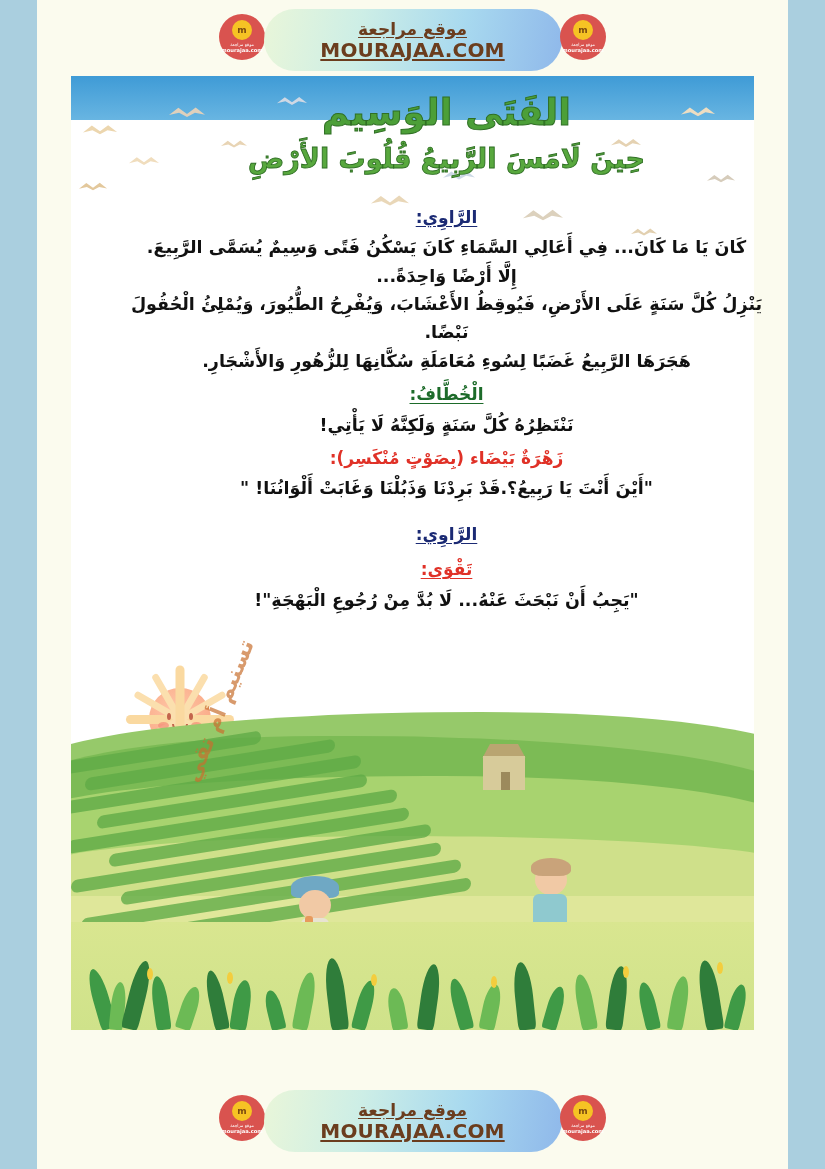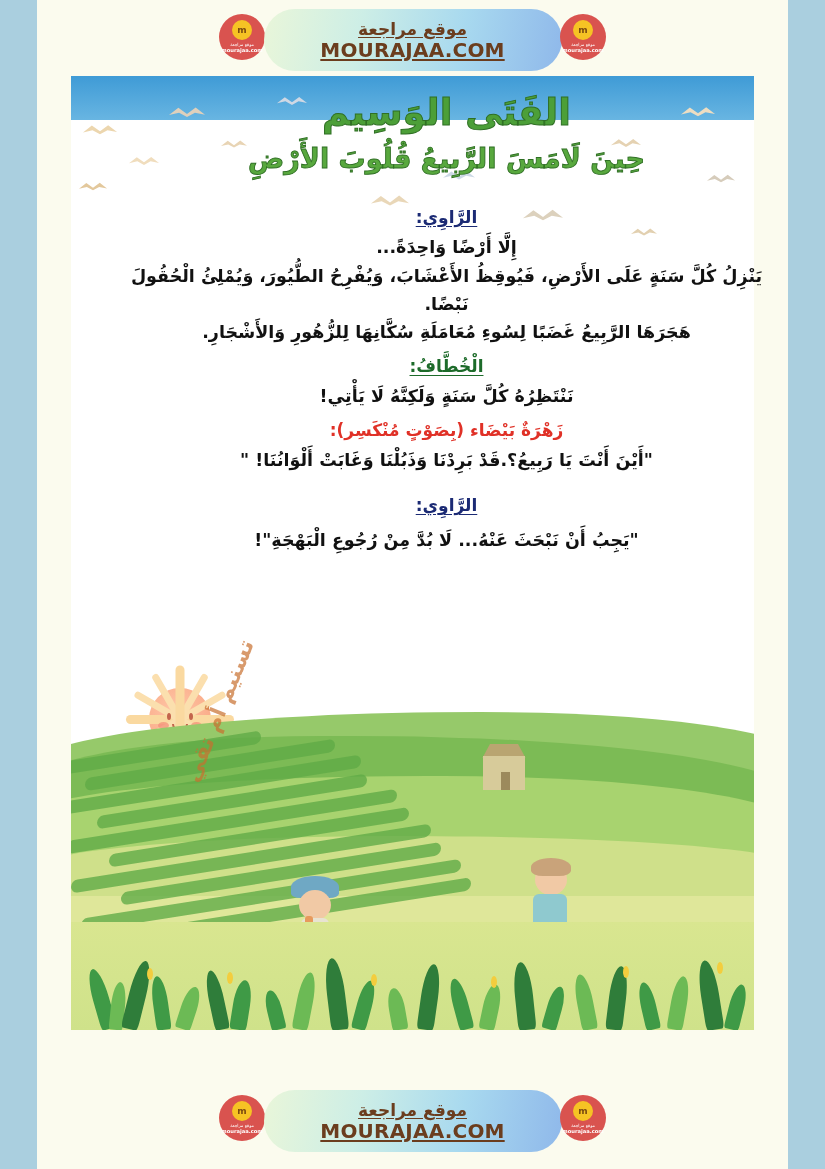--- a/index.html
+++ b/index.html
@@ -411,20 +411,21 @@
   </div>
 
   <div id="text">
 
     <div class="title">الفَتَى الوَسِيم</div>
     <div class="subtitle">حِينَ لَامَسَ الرَّبِيعُ قُلُوبَ الأَرْضِ</div>
 
     
     <div class="dialogue">
       <div class="speaker narrator">الرَّاوِي:</div>
+      <div class="line">كَانَ يَا مَا كَانَ... فِي أَعَالِي السَّمَاءِ كَانَ يَسْكُنُ فَتًى وَسِيمٌ يُسَمَّى الرَّبِيعَ.</div>
       <div class="line">إِلَّا أَرْضًا وَاحِدَةً...</div>
       <div class="line">يَنْزِلُ كُلَّ سَنَةٍ عَلَى الأَرْضِ، فَيُوقِظُ الأَعْشَابَ، وَيُفْرِحُ الطُّيُورَ، وَيُمْلِئُ الْحُقُولَ نَبْضًا.</div>
       <div class="line">هَجَرَهَا الرَّبِيعُ غَضَبًا لِسُوءِ مُعَامَلَةِ سُكَّانِهَا لِلزُّهُورِ وَالأَشْجَارِ.</div>
     </div>
 
     
     <div class="dialogue" style="margin-top:4px;">
       <div class="speaker swallow">الْخُطَّافُ:</div>
       <div class="line">نَنْتَظِرُهُ كُلَّ سَنَةٍ وَلَكِنَّهُ لَا يَأْتِي!</div>
     </div>
@@ -435,20 +436,21 @@
       <div class="line">"أَيْنَ أَنْتَ يَا رَبِيعُ؟.قَدْ بَرِدْنَا وَذَبُلْنَا وَغَابَتْ أَلْوَانُنَا!  "</div>
     </div>
 
     
     <div class="dialogue" style="margin-top:16px;">
       <div class="speaker narrator">الرَّاوِي:</div>
     </div>
 
     
     <div class="dialogue" style="margin-top:4px;">
+      <div class="speaker taqwa">تَقْوَى:</div>
       <div class="line">"يَجِبُ أَنْ نَبْحَثَ عَنْهُ... لَا بُدَّ مِنْ رُجُوعِ الْبَهْجَةِ"!</div>
     </div>
 
     
   </div>
 
   <div class="brandbar" id="brand-top" style="left:37px;">
     <div class="brand-logo left">
       <div class="logo-core">m</div>
       <div class="logo-cap">

